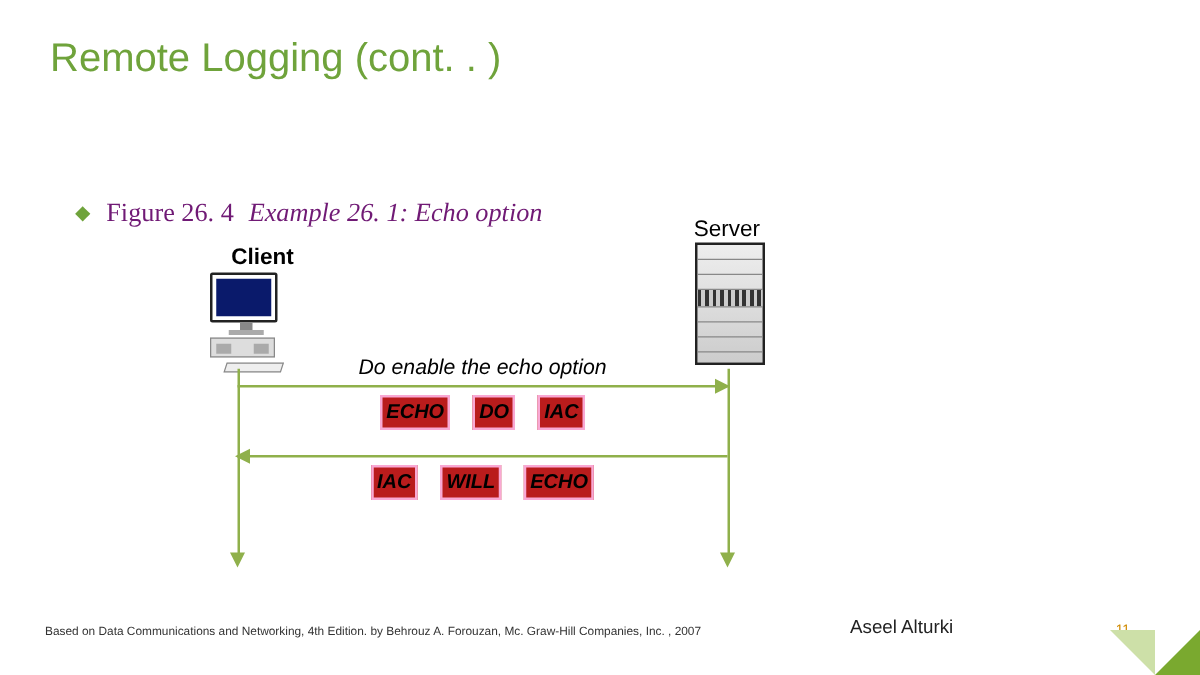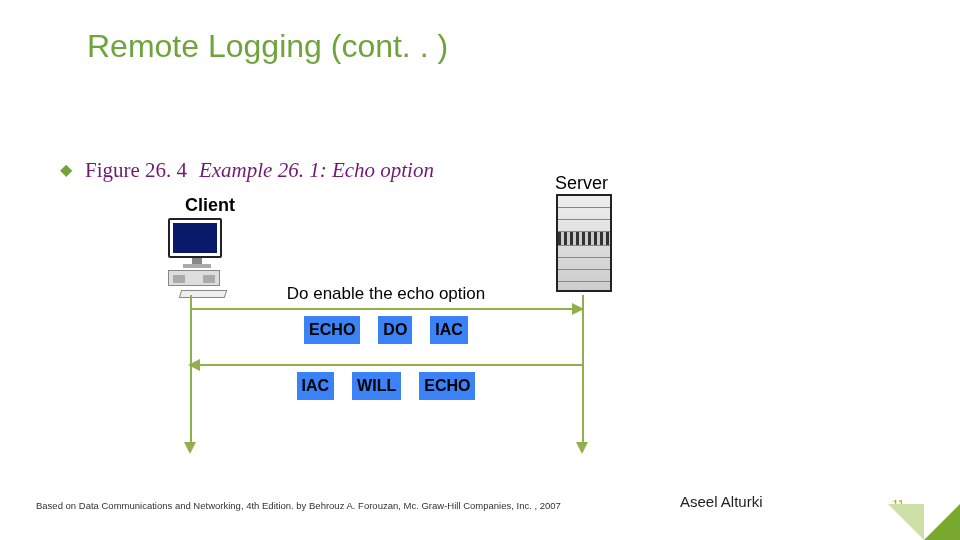--- a/index.html
+++ b/index.html
@@ -12,21 +12,20 @@
     position: relative;
     overflow: hidden;
   }
   .title {
     position: absolute;
     left: 40px;
     top: 28px;
     font-size: 32px;
     color: #6fa33b;
     font-weight: 400;
-    margin-left: 47px;
   }
   .bullet {
     position: absolute;
     left: 60px;
     top: 160px;
     color: #6fa33b;
     font-size: 16px;
   }
   .figline {
     position: absolute;
@@ -80,39 +79,39 @@
   .vline.right { left: 582px; }
   .ahead {
     position:absolute; width:0;height:0;
     border-left:6px solid transparent; border-right:6px solid transparent;
     border-top:12px solid #8fb04b;
   }
   .ahead.left { left:184px; top:442px; }
   .ahead.right { left:576px; top:442px; }
   
   .row {
-    position:absolute; left:190px; width:392px;
+    position:absolute; left:190px; width:392px;font-style:italic;
   }
   .row .caption {
     text-align:center; font-size:17px; margin-bottom:4px;
   }
   .row .line {
     position:relative; height:2px; background:#8fb04b;
   }
   .row .line .arr-right, .row .line .arr-left {
     position:absolute; width:0; height:0; top:-5px;
     border-top:6px solid transparent; border-bottom:6px solid transparent;
   }
   .row .line .arr-right { right:-2px; border-left:12px solid #8fb04b; }
   .row .line .arr-left { left:-2px; border-right:12px solid #8fb04b; }
   .row .boxes {
     display:flex; gap:18px; justify-content:center; margin-top:6px;
   }
   .field {
-    border:2px solid #3b82f6; background:#3b82f6; padding:3px 3px;
+    border:2px solid #f9a8d4; background:#b91c1c; padding:3px 3px;
     font-size:16px; font-weight:600;
   }
   .row1 { top: 284px; }
   .row2 { top: 364px; }
   
   .footer-cite {
     position:absolute; left:36px; bottom:28px; width:560px;
     font-size:9.5px; color:#333; line-height:1.25;
   }
   .footer-author {

